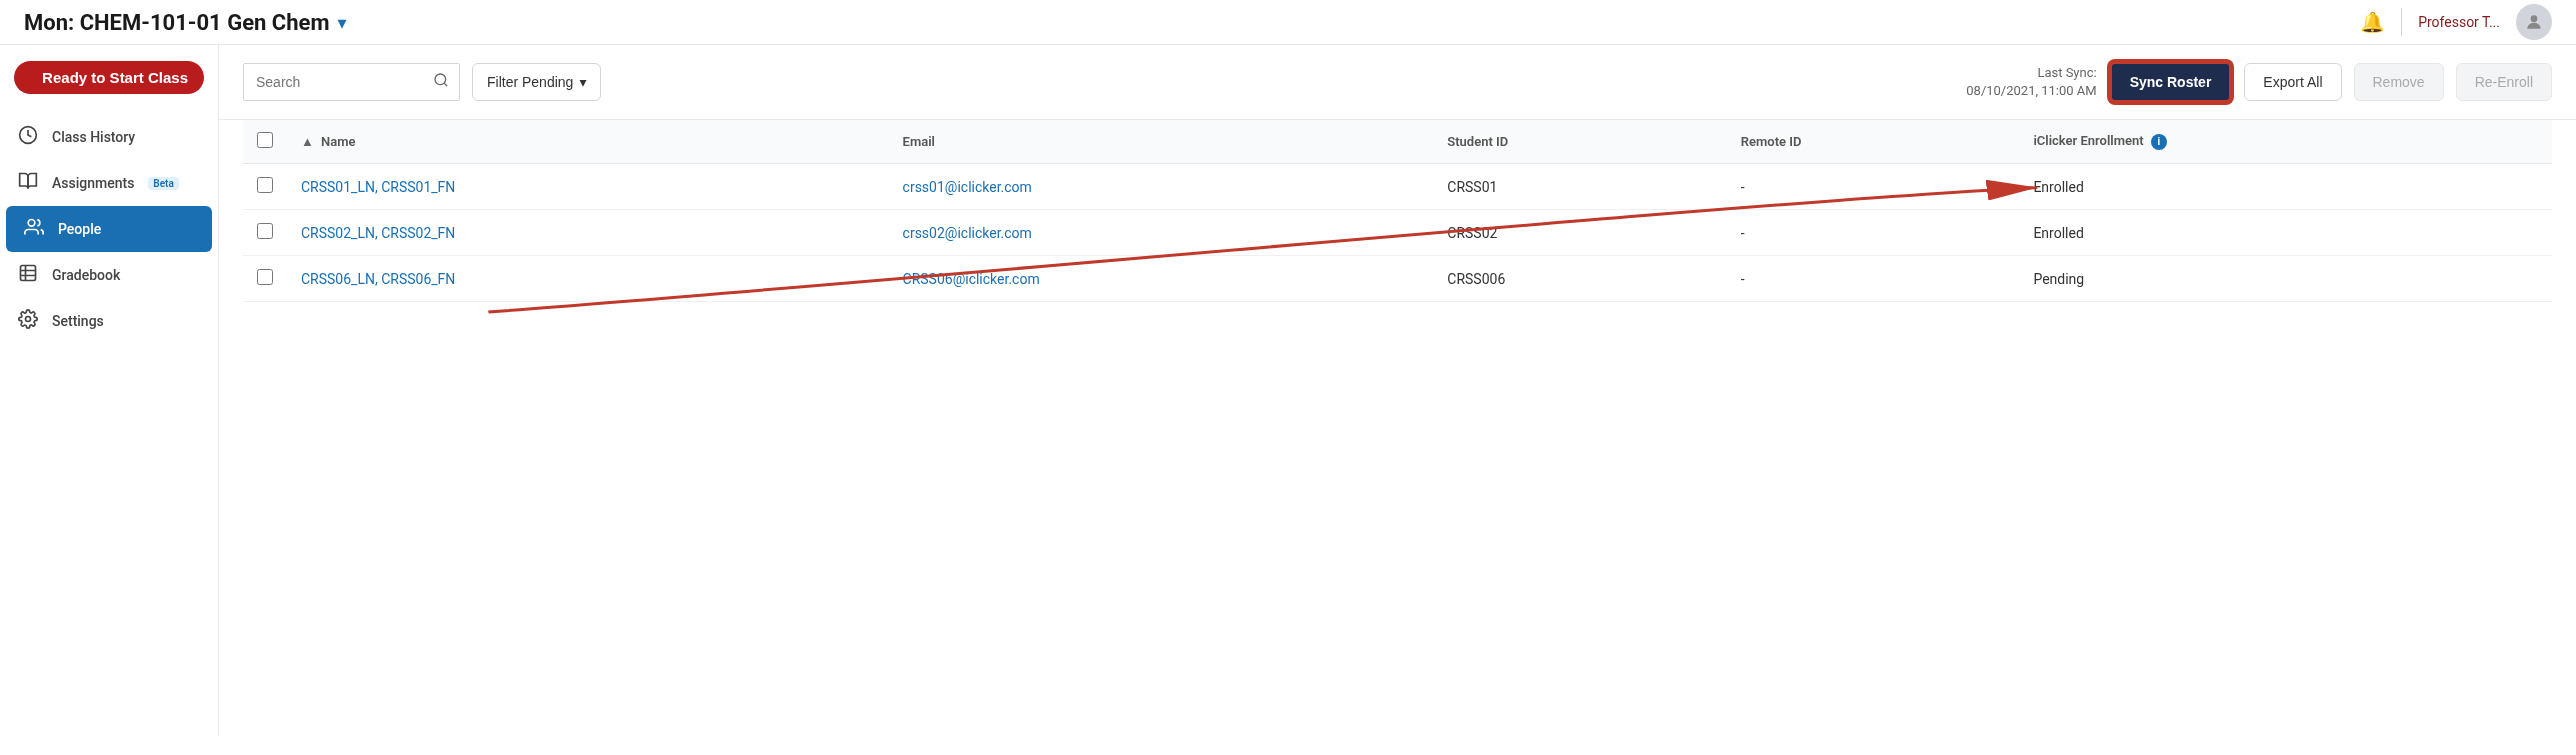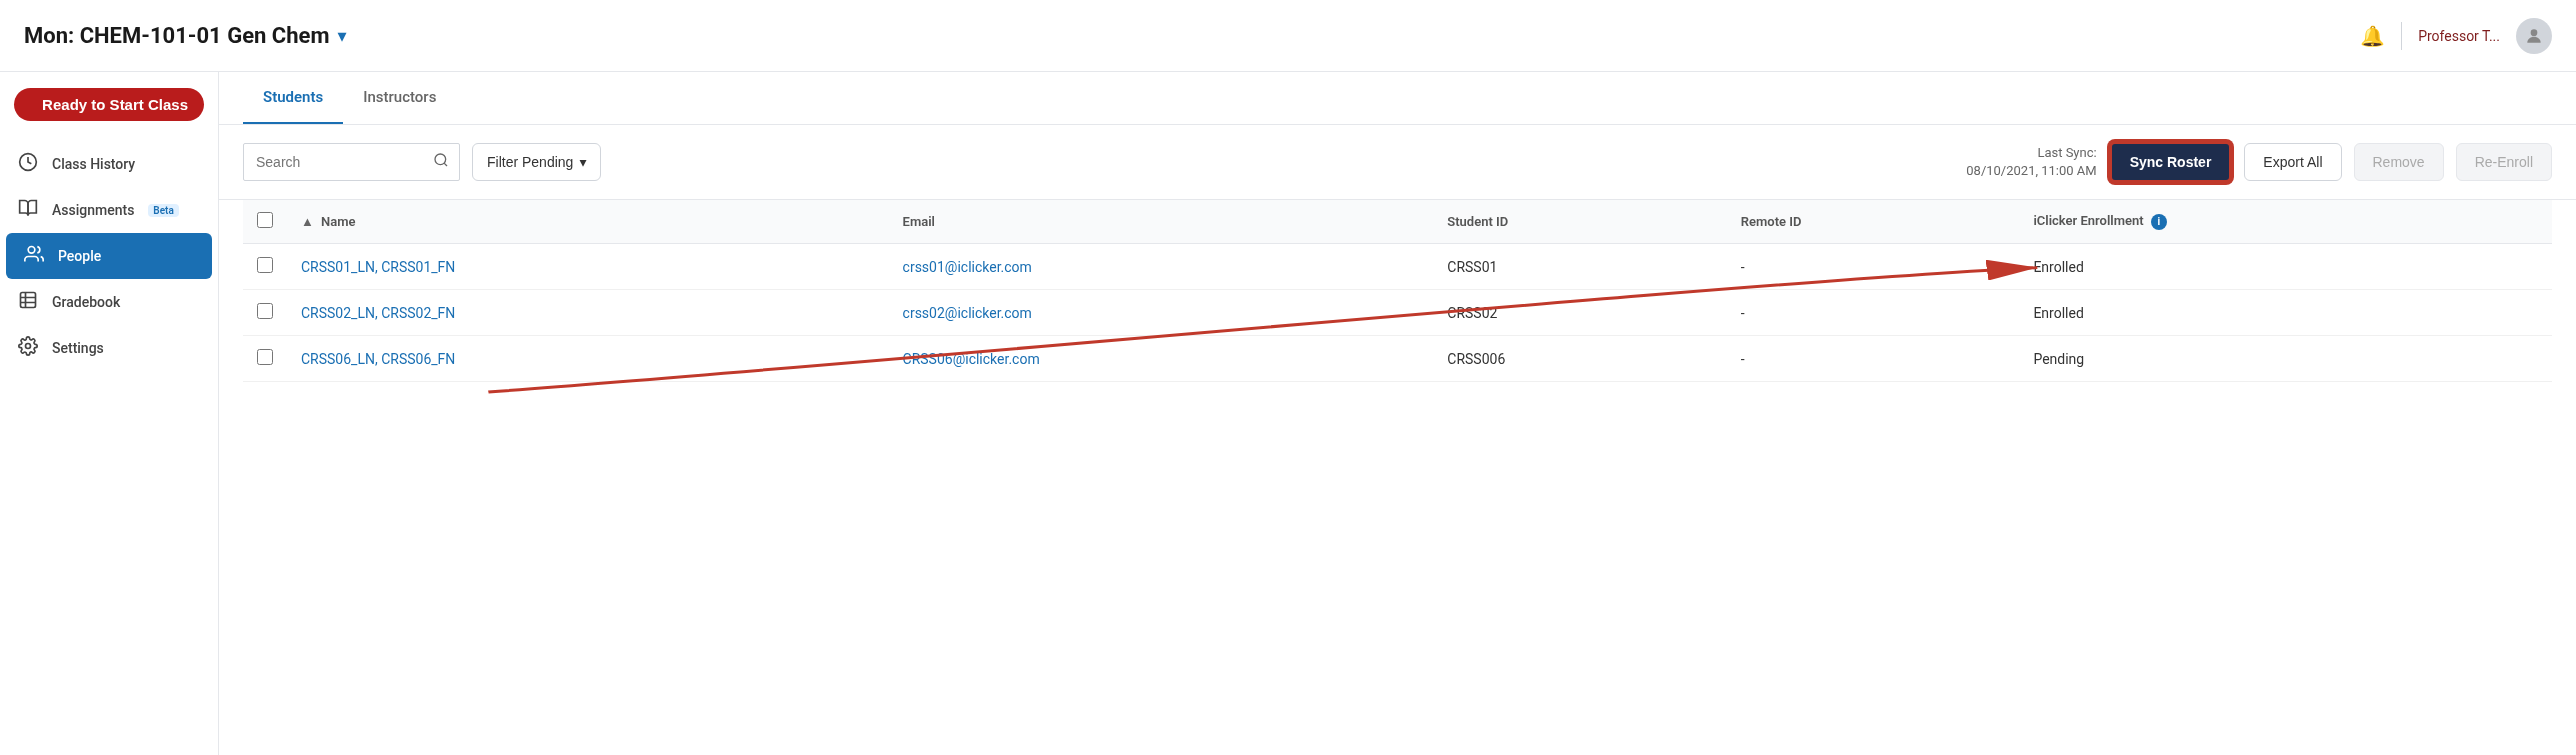--- a/index.html
+++ b/index.html
@@ -2,21 +2,21 @@
 <html><head>
   <meta charset="utf-8">
   <style>
     * { box-sizing: border-box; margin: 0; padding: 0; }
     body { font-family: -apple-system, BlinkMacSystemFont, 'Segoe UI', Roboto, sans-serif; background: #fff; color: #333; font-size: 14px; }
 
     
     .top-header {
       display: flex; align-items: center; justify-content: space-between;
       padding: 12px 24px; border-bottom: 1px solid #e5e7eb; background: #fff;
-      height: 72px;
+      height: 45px;
       text-align: center;
     }
     .top-header-left { display: flex; align-items: center; gap: 8px; }
     .course-title { font-size: 22px; font-weight: 700; color: #1a1a1a; }
     .chevron-down { font-size: 18px; color: #1a6fb3; cursor: pointer; }
     .top-header-right { display: flex; align-items: center; gap: 16px; }
     .bell-icon { font-size: 20px; color: #1a6fb3; cursor: pointer; }
     .divider-v { width: 1px; height: 28px; background: #d1d5db; }
     .prof-name { color: #7f1d1d; font-size: 14px; cursor: pointer; }
     .avatar { width: 36px; height: 36px; border-radius: 50%; background: #d1d5db; display: flex; align-items: center; justify-content: center; font-size: 16px; color: #666; cursor: pointer; }
@@ -151,24 +151,20 @@
             <circle cx="12" cy="12" r="3"></circle>
             <path d="M19.4 15a1.65 1.65 0 0 0 .33 1.82l.06.06a2 2 0 0 1-2.83 2.83l-.06-.06a1.65 1.65 0 0 0-1.82-.33 1.65 1.65 0 0 0-1 1.51V21a2 2 0 0 1-4 0v-.09A1.65 1.65 0 0 0 9 19.4a1.65 1.65 0 0 0-1.82.33l-.06.06a2 2 0 0 1-2.83-2.83l.06-.06A1.65 1.65 0 0 0 4.68 15a1.65 1.65 0 0 0-1.51-1H3a2 2 0 0 1 0-4h.09A1.65 1.65 0 0 0 4.6 9a1.65 1.65 0 0 0-.33-1.82l-.06-.06a2 2 0 0 1 2.83-2.83l.06.06A1.65 1.65 0 0 0 9 4.68a1.65 1.65 0 0 0 1-1.51V3a2 2 0 0 1 4 0v.09a1.65 1.65 0 0 0 1 1.51 1.65 1.65 0 0 0 1.82-.33l.06-.06a2 2 0 0 1 2.83 2.83l-.06.06A1.65 1.65 0 0 0 19.4 9a1.65 1.65 0 0 0 1.51 1H21a2 2 0 0 1 0 4h-.09a1.65 1.65 0 0 0-1.51 1z"></path>
           </svg>
       </span>
       <span>Settings</span>
     </div>
   </nav>
 
   <main class="main">
 
-    <div class="tabs-bar">
-      <div class="tab active">Students</div>
-      <div class="tab">Instructors</div>
-    </div>
 
     <div class="toolbar">
       <div class="search-box">
         <input type="text" placeholder="Search" style="">
         <button class="search-btn">
           <svg width="16" height="16" viewBox="0 0 24 24" fill="none" stroke="#666" stroke-width="2">
               <circle cx="11" cy="11" r="8"></circle>
               <line x1="21" y1="21" x2="16.65" y2="16.65"></line>
             </svg>
         </button>

